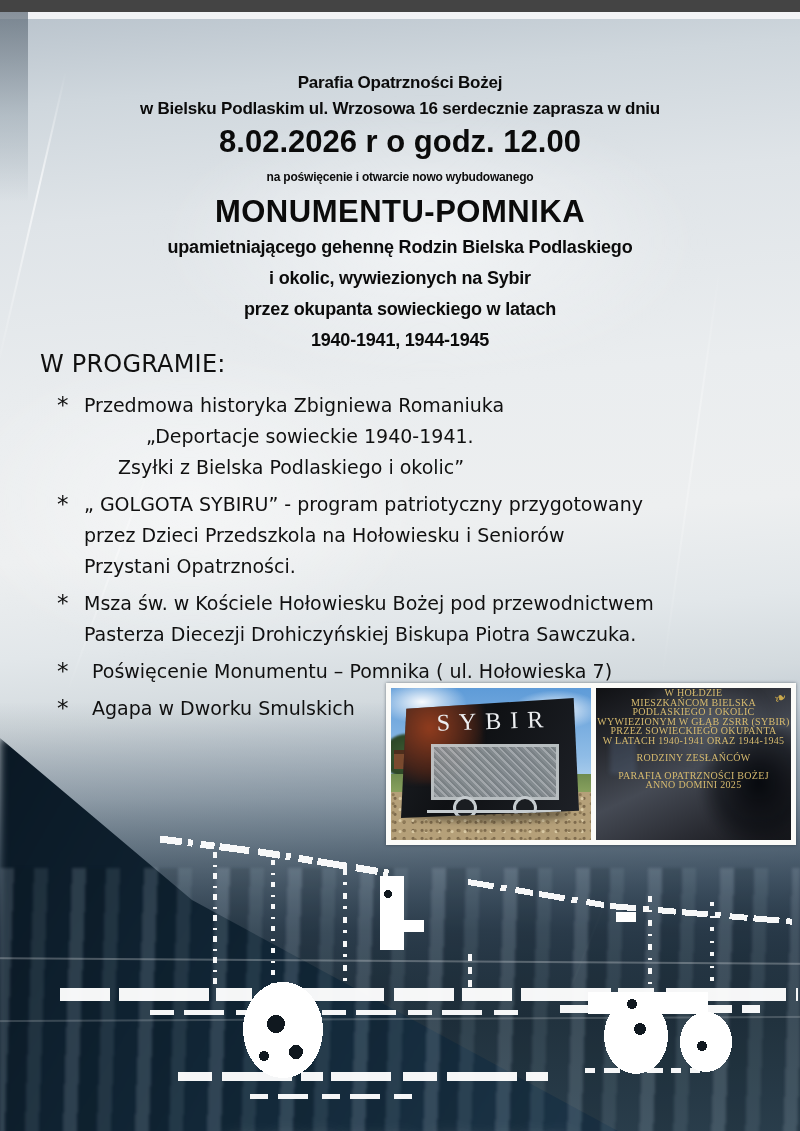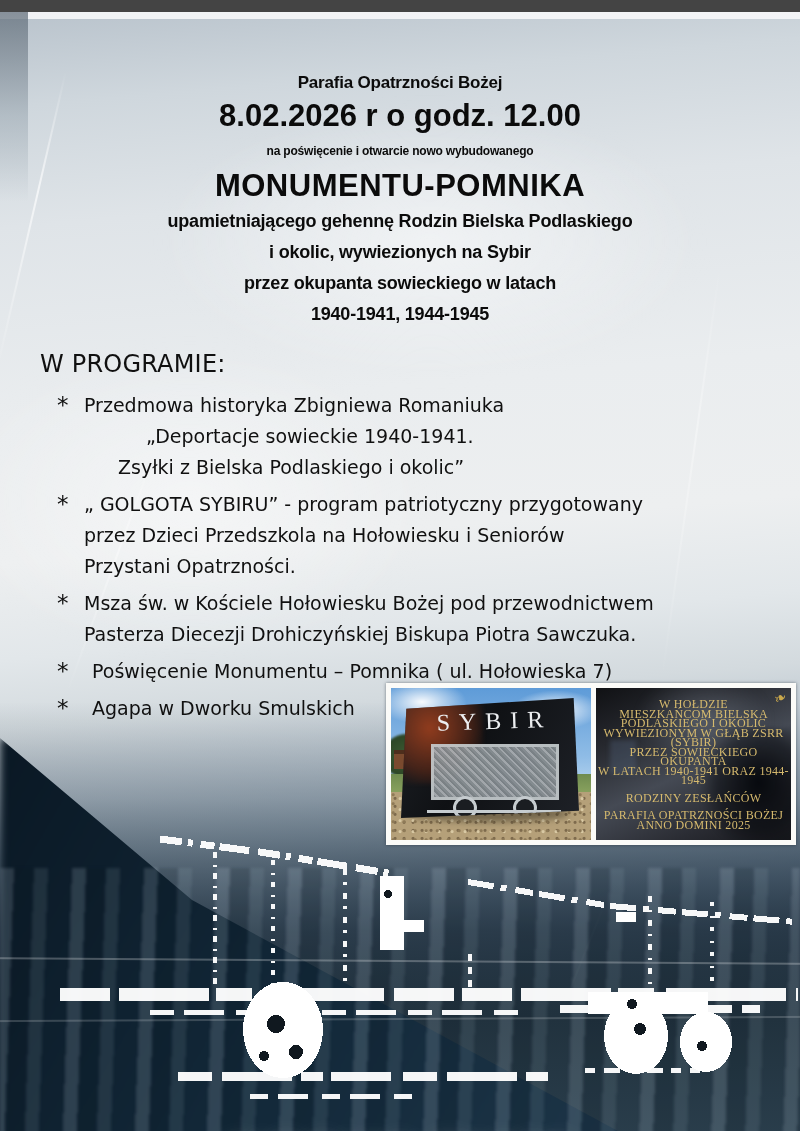--- a/index.html
+++ b/index.html
@@ -92,22 +92,22 @@
   .ewheel{position:absolute;width:18px;height:18px;border:3px solid #c6cccf;border-radius:50%;background:#1a1d21;top:98px;}
   .ew1{left:52px;} .ew2{left:112px;}
   .ebase{position:absolute;left:26px;top:112px;width:134px;height:3px;background:#c6cccf;}
   .p-plaque{width:195px;background:linear-gradient(155deg,#101114 0%,#26282e 25%,#454a54 52%,#2a2c33 78%,#16171b 100%);}
   .haze{position:absolute;left:20%;top:-10%;width:70%;height:60%;
     background:radial-gradient(ellipse,rgba(140,150,165,.4),rgba(0,0,0,0) 70%);filter:blur(4px);}
   .reflect{position:absolute;right:-8%;top:26%;width:55%;height:80%;
     background:radial-gradient(ellipse at 55% 45%,rgba(3,5,9,.9),rgba(3,5,9,.45) 50%,rgba(0,0,0,0) 72%);filter:blur(2px);}
   .winref{position:absolute;left:14px;top:52px;width:26px;height:34px;background:rgba(90,110,140,.28);filter:blur(2px);}
   .ornament{position:absolute;right:4px;top:1px;color:#c9a84c;font-size:15px;transform:rotate(-25deg);}
-  .plaque-text{position:relative;padding-top:12px;text-align:center;
-    font-family:"Liberation Serif",serif;color:#d6ba6e;font-size:12px;line-height:9.5px;letter-spacing:.3px;}
+  .plaque-text{position:relative;text-align:center;
+    font-family:"Liberation Serif",serif;color:#d6ba6e;font-size:10px;line-height:9.5px;letter-spacing:.3px;}
   .pgroup{margin-bottom:8px;}
   
   .wagon{left:0;top:812px;z-index:3;}
   .caption{left:0;top:1124px;width:800px;text-align:center;z-index:6;
     font-weight:bold;font-size:34px;letter-spacing:1px;color:rgba(255,255,255,.88);
     text-shadow:0 0 7px rgba(255,255,255,.95),0 0 18px rgba(255,255,255,.65),0 0 30px rgba(255,255,255,.4);
     filter:blur(.4px);}
 </style>
 </head>
 <body>
@@ -125,20 +125,21 @@
   <div class="abs dark-wedge"></div>
   <div class="abs ice"></div>
   <div class="abs wire wire1"></div>
   <div class="abs wire wire2"></div>
   <div class="abs scratch dscr1"></div>
   <div class="abs scratch dscr2"></div>
   <div class="abs scratch dscr3"></div>
 
   <div class="abs hdr">
     <div class="h-small">Parafia Opatrzności Bożej</div>
+    <div class="h-small">w Bielsku Podlaskim ul. Wrzosowa 16 serdecznie zaprasza w dniu</div>
     <div class="h-date">8.02.2026 r o godz. 12.00</div>
     <div class="h-invite">na poświęcenie i otwarcie nowo wybudowanego</div>
     <div class="h-title">MONUMENTU-POMNIKA</div>
     <div class="h-sub">upamietniającego gehennę Rodzin Bielska Podlaskiego</div>
     <div class="h-sub">i okolic, wywiezionych na Sybir</div>
     <div class="h-sub">przez okupanta sowieckiego w latach</div>
     <div class="h-sub">1940-1941, 1944-1945</div>
   </div>
 
   <div class="abs program">

